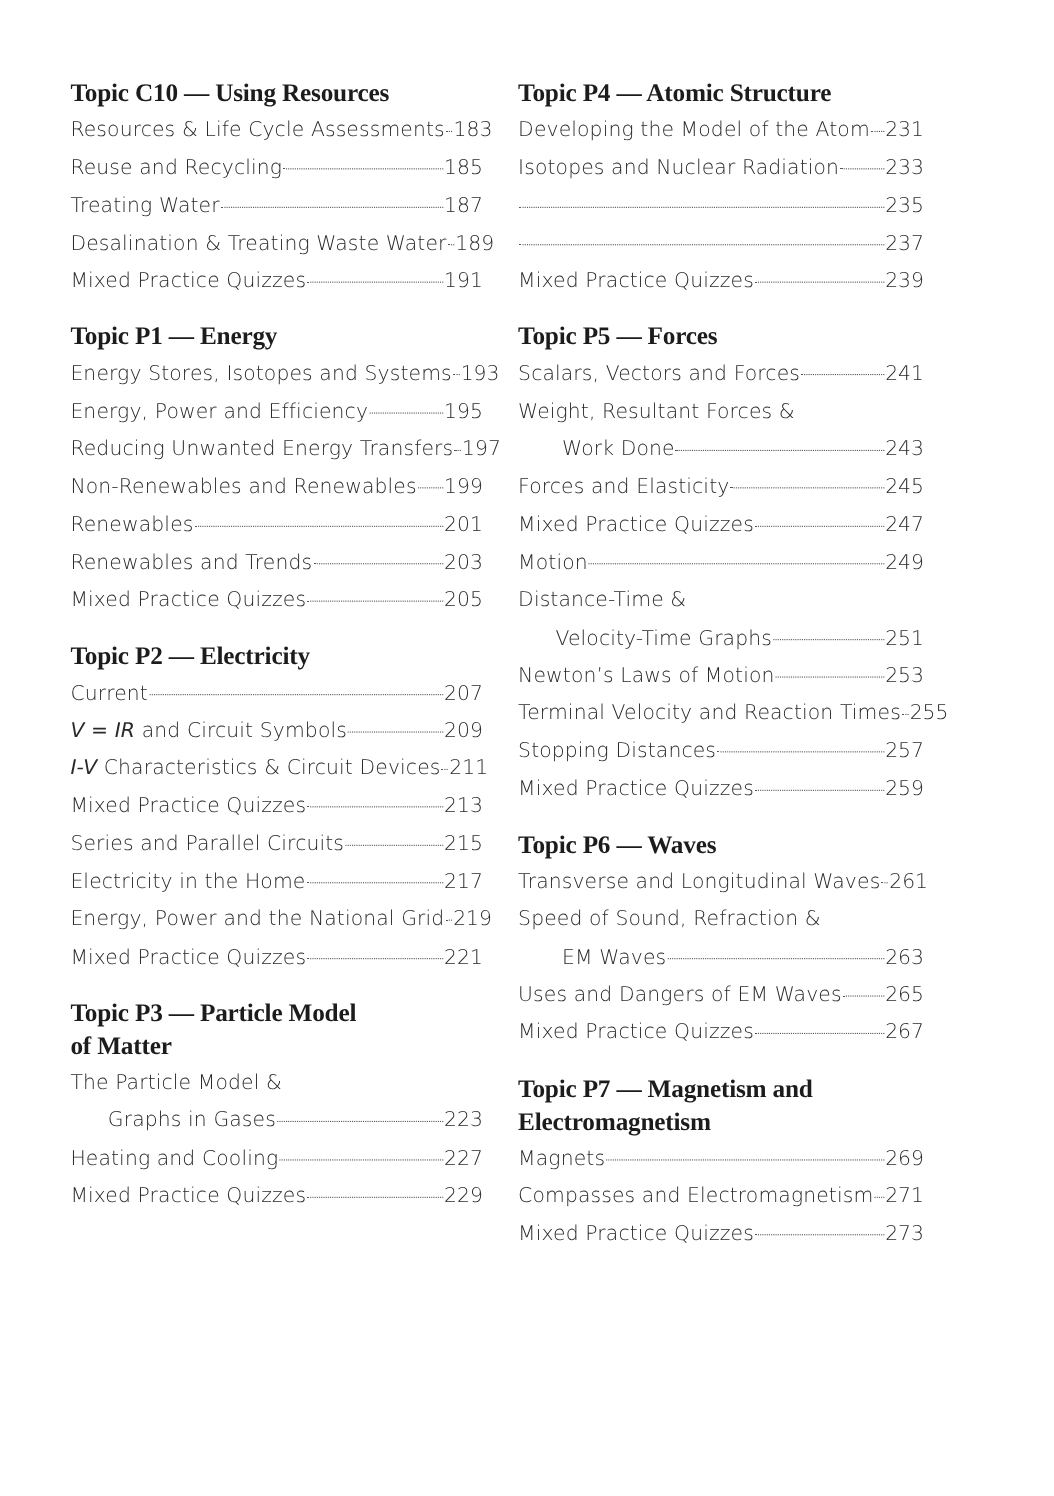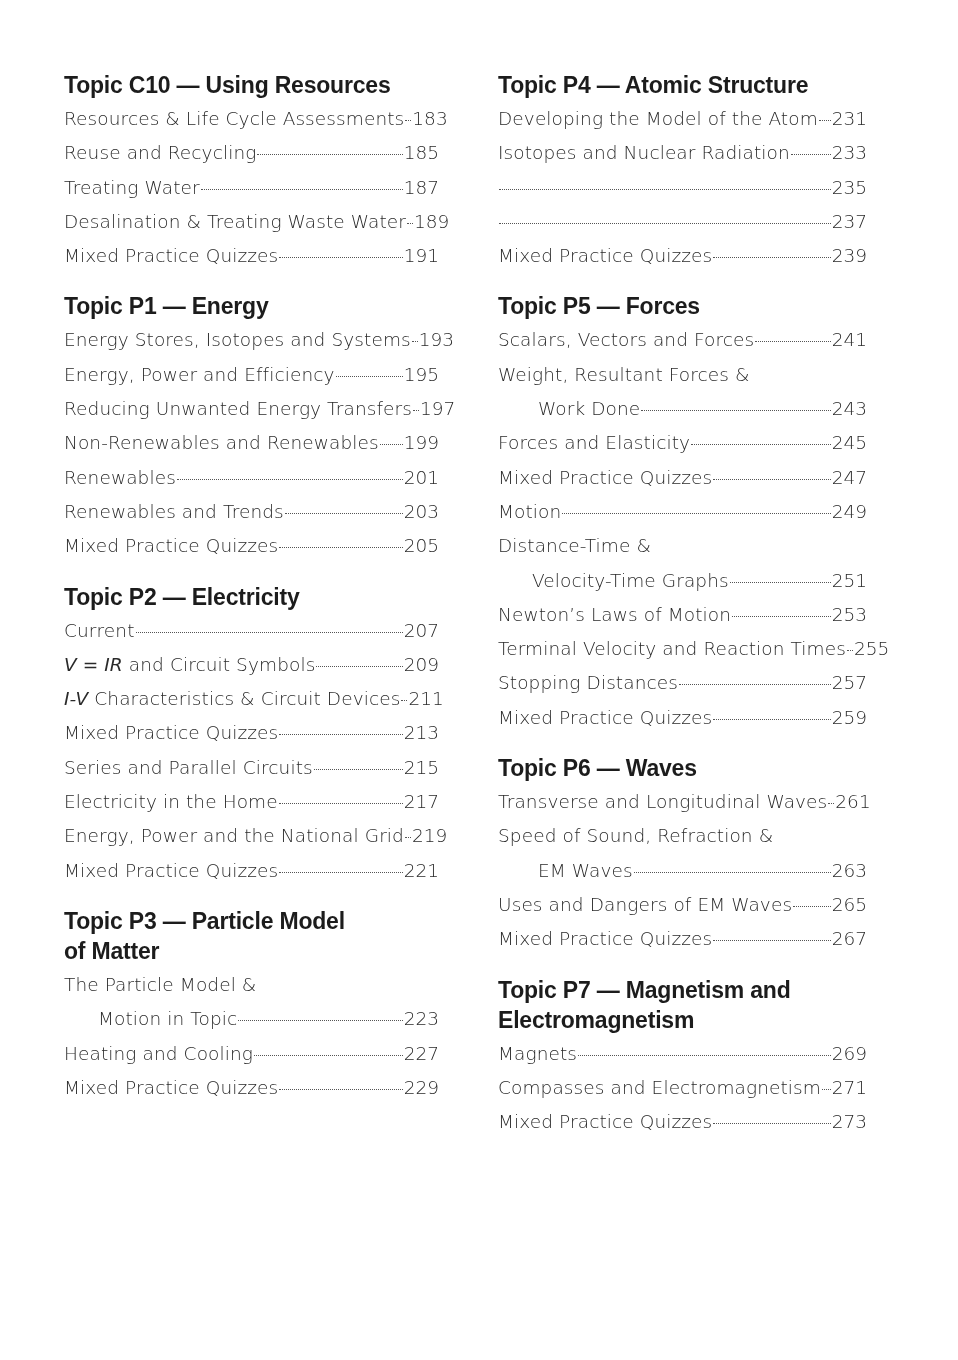--- a/index.html
+++ b/index.html
@@ -5,24 +5,24 @@
     html, body { margin: 0; padding: 0; background: #ffffff; }
     body {
       width: 958px; height: 1360px; position: relative; overflow: hidden;
       color: #222222;
       font-family: "DejaVu Sans", sans-serif;
     }
     .col {
       position: absolute; top: 70px; width: 375px;
     }
     #col-left { left: 64px; }
-    #col-right { left: 498px; width: 369px; }
+    #col-right { left: 471px; width: 369px; }
     .topic { margin-bottom: 18px; }
     .topic-title {
-      font-family: Liberation Sans, sans-serif;
+      font-family: Liberation Serif, serif;
       font-weight: bold;
       font-size: 23px;
       line-height: 30px;
       color: #1c1c1c;
       margin: 0 0 2px 0;
       letter-spacing: -0.2px;
     }
     .entry { font-size: 18.5px; line-height: 34.3px; font-weight: 300; color: #2a2a2a; }
     .entry-row { display: flex; align-items: baseline; white-space: nowrap; justify-content: space-between; }
     .entry-text { flex: 0 0 auto; letter-spacing: 0.1px; }
@@ -195,21 +195,21 @@
   <div class="topic">
     <div class="topic-title">
       <div>Topic P3 — Particle Model</div>
       <div>of Matter</div>
     </div>
     <div class="entry">
       <div class="entry-row">
           <span class="entry-text">The Particle Model &amp;</span>
         </div>
       <div class="entry-row cont">
-          <span class="entry-text">Motion in Topic</span>
+          <span class="entry-text">Graphs in Gases</span>
           <span class="leader"></span>
           <span class="page">223</span>
         </div>
     </div>
     <div class="entry">
         <div class="entry-row">
           <span class="entry-text">Heating and Cooling</span>
           <span class="leader"></span>
           <span class="page">227</span>
         </div>

